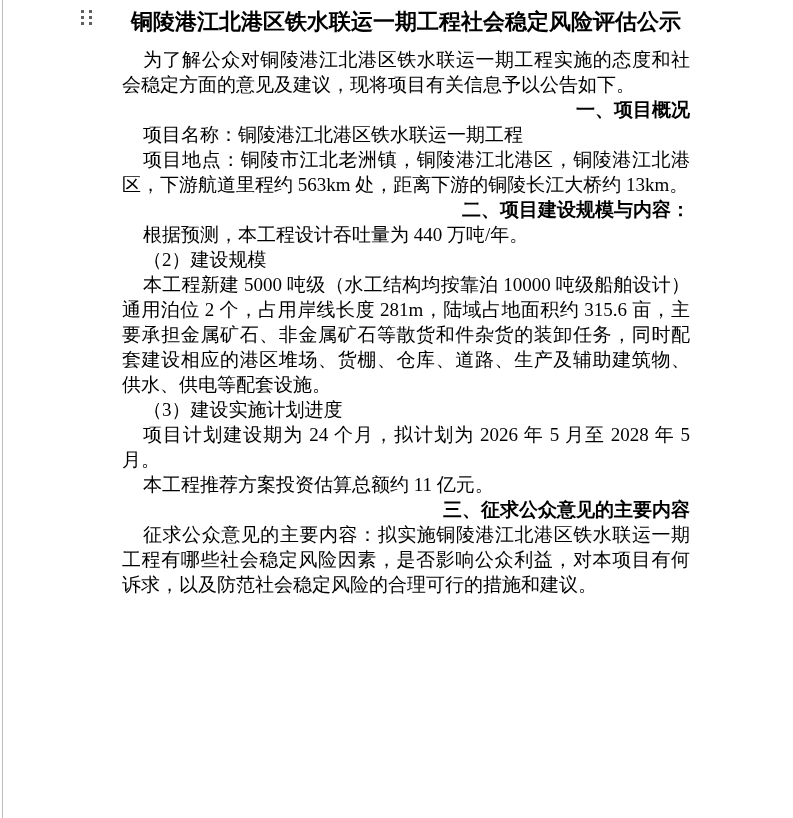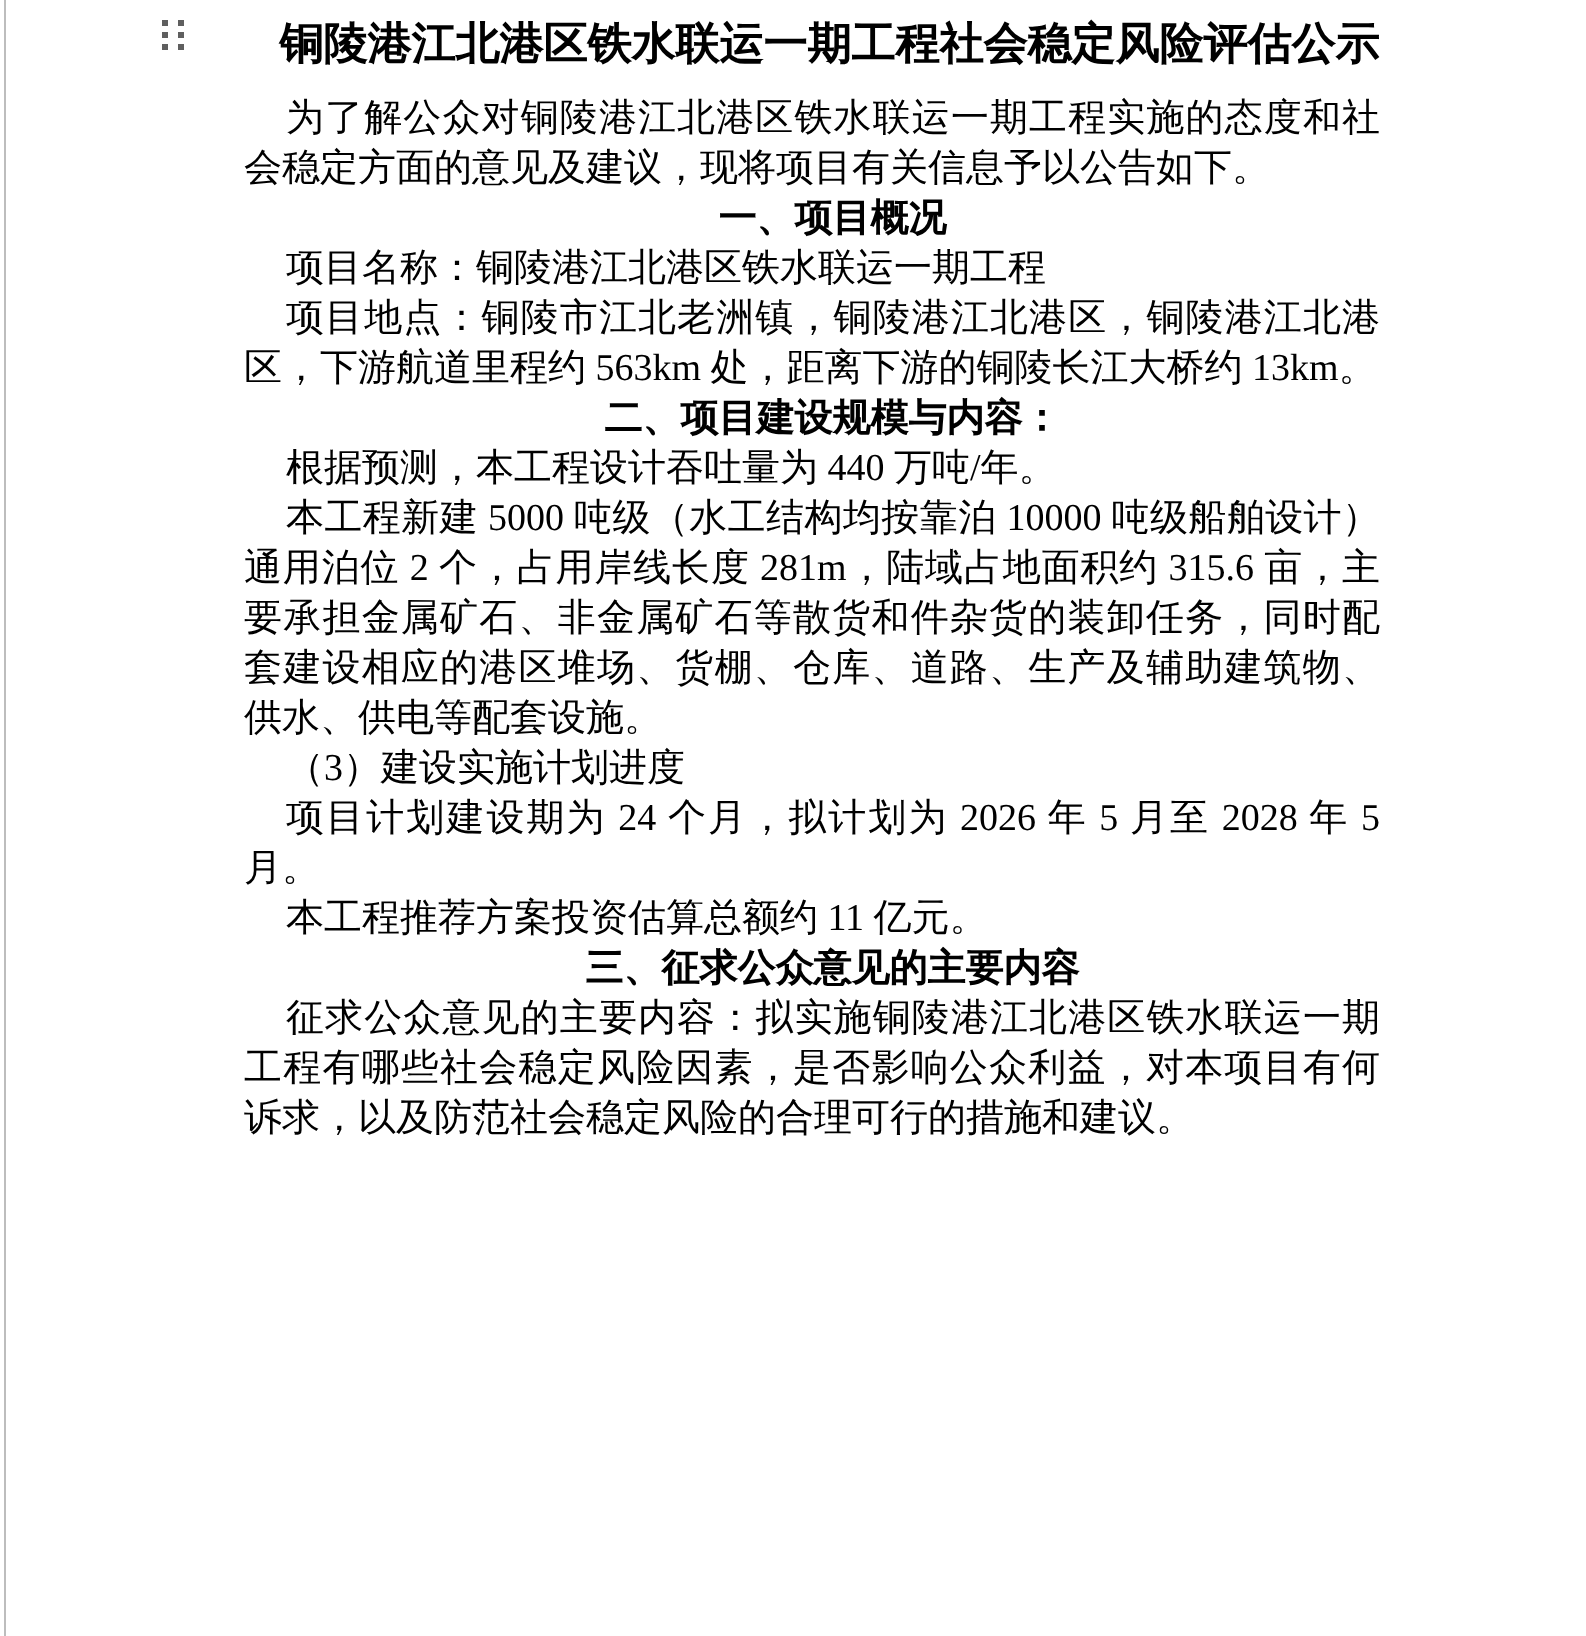--- a/index.html
+++ b/index.html
@@ -47,34 +47,34 @@
     position: absolute;
     left: 122px;
     top: 6px;
     width: 568px;
   }
   .doc-title {
     margin: 0 0 9px 0;
     font-size: 22px;
     line-height: 32px;
     font-weight: bold;
-    text-align: right;
+    text-align: center;
     letter-spacing: 0px;
   }
   .para {
     margin: 0;
     font-size: 19px;
     line-height: 25px;
     text-align: justify;
     text-indent: 21px;
     word-break: break-all;
   }
   .para.bold {
     font-weight: bold;
-    text-align: center;
+    text-align: right;
     font-family: Liberation Serif, serif;
   }
 </style>
 </head>
 <body>
 
 <div class="page">
 
   <div class="left-border"></div>
 
@@ -89,20 +89,21 @@
 
   <div class="doc">
     <h1 class="doc-title">铜陵港江北港区铁水联运一期工程社会稳定风险评估公示</h1>
 
     <p class="para">为了解公众对铜陵港江北港区铁水联运一期工程实施的态度和社会稳定方面的意见及建议，现将项目有关信息予以公告如下。</p>
     <p class="para bold">一、项目概况</p>
     <p class="para">项目名称：铜陵港江北港区铁水联运一期工程</p>
     <p class="para">项目地点：铜陵市江北老洲镇，铜陵港江北港区，铜陵港江北港区，下游航道里程约 563km 处，距离下游的铜陵长江大桥约 13km。</p>
     <p class="para bold">二、项目建设规模与内容：</p>
     <p class="para">根据预测，本工程设计吞吐量为 440 万吨/年。</p>
+    <p class="para">（2）建设规模</p>
     <p class="para">本工程新建 5000 吨级（水工结构均按靠泊 10000 吨级船舶设计）通用泊位 2 个，占用岸线长度 281m，陆域占地面积约 315.6 亩，主要承担金属矿石、非金属矿石等散货和件杂货的装卸任务，同时配套建设相应的港区堆场、货棚、仓库、道路、生产及辅助建筑物、供水、供电等配套设施。</p>
     <p class="para">（3）建设实施计划进度</p>
     <p class="para">项目计划建设期为 24 个月，拟计划为 2026 年 5 月至 2028 年 5 月。</p>
     <p class="para">本工程推荐方案投资估算总额约 11 亿元。</p>
     <p class="para bold">三、征求公众意见的主要内容</p>
     <p class="para">征求公众意见的主要内容：拟实施铜陵港江北港区铁水联运一期工程有哪些社会稳定风险因素，是否影响公众利益，对本项目有何诉求，以及防范社会稳定风险的合理可行的措施和建议。</p>
 
   </div>
 
 </div>

